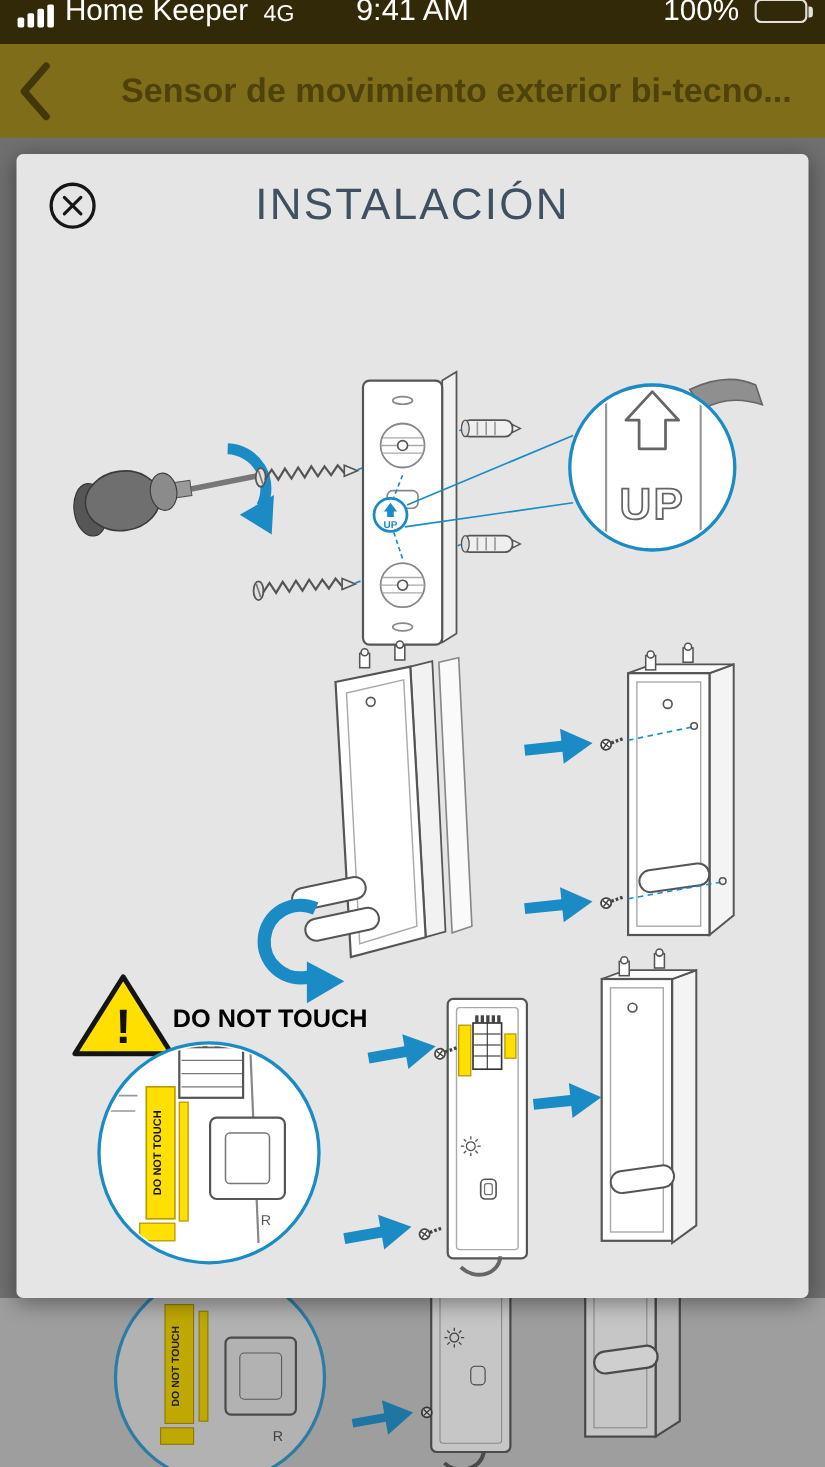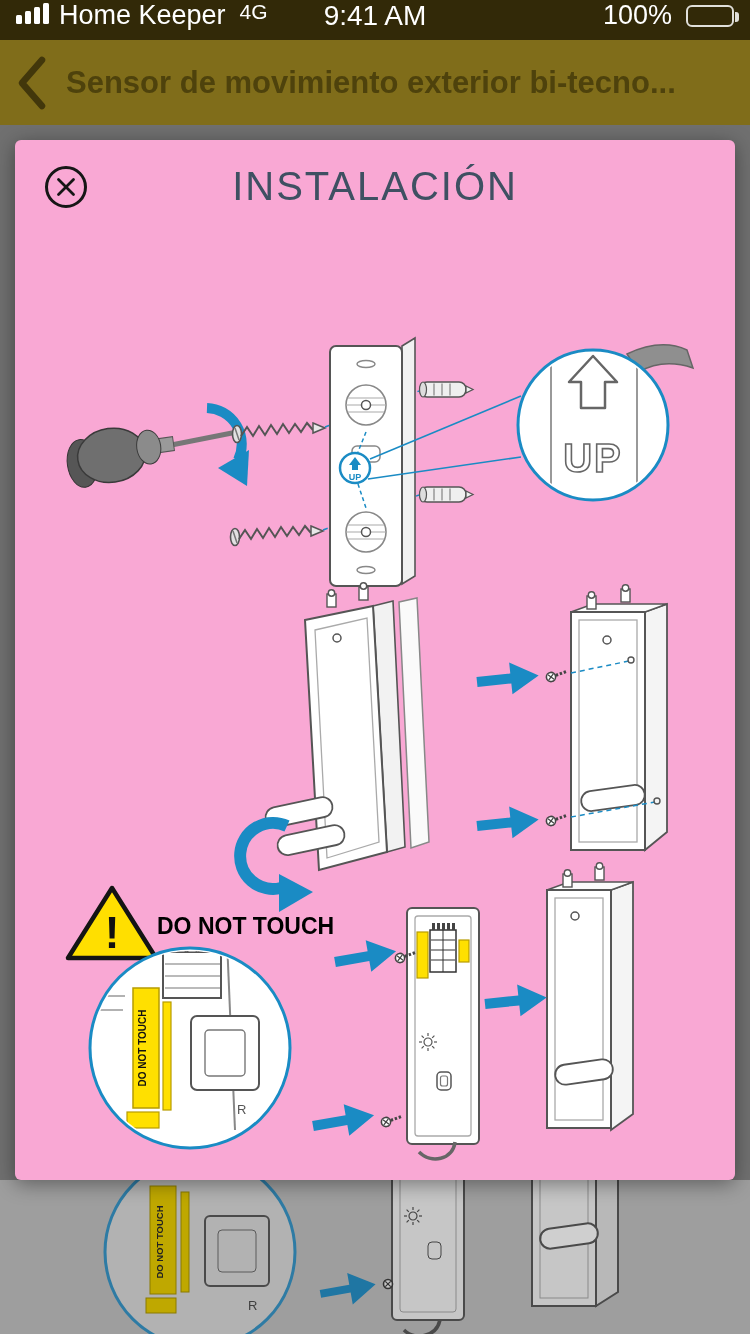--- a/index.html
+++ b/index.html
@@ -1,48 +1,48 @@
 <!DOCTYPE html>
 <html><head>
 <meta charset="utf-8">
 <style>
   html,body{margin:0;padding:0;background:#222;}
   .screen{position:relative;width:750px;height:1334px;overflow:hidden;
     background:#707070;font-family:"Liberation Sans","DejaVu Sans",sans-serif;}
 
   
   .status-bar{position:absolute;top:0;left:0;right:0;height:40px;background:#322908;
-    color:#fff;display:flex;align-items:flex-start;padding:0 16px;box-sizing:border-box;z-index:30;}
+    color:#fff;display:flex;align-items:flex-end;padding:15px 16px;box-sizing:border-box;z-index:30;}
   .signal{display:flex;align-items:flex-end;gap:3px;height:24px;margin-right:10px;}
   .signal i{width:6px;background:#fff;border-radius:1.5px;display:block;}
   .signal i:nth-child(1){height:9px}.signal i:nth-child(2){height:13px}
   .signal i:nth-child(3){height:17px}.signal i:nth-child(4){height:21px}
   .carrier{font-size:27px;}
   .network{font-size:21px;margin-left:14px;}
   .time{position:absolute;left:0;right:0;text-align:center;font-size:28px;font-weight:400;pointer-events:none;}
   .right-cluster{margin-left:auto;display:flex;align-items:center;gap:14px;font-size:27px;z-index:1;}
   .battery{width:48px;height:22px;border:2px solid rgba(255,255,255,.85);border-radius:6px;
     position:relative;padding:2px;box-sizing:border-box;}
   .battery-fill{background:#fff;width:100%;height:100%;border-radius:2px;}
   .battery-tip{position:absolute;right:-7px;top:5px;width:4px;height:10px;
     background:rgba(255,255,255,.85);border-radius:0 3px 3px 0;}
 
   
   .nav-bar{position:absolute;top:40px;left:0;right:0;height:85px;background:#806d1a;
-    display:flex;align-items:center;padding:5px 14px;box-sizing:border-box;z-index:30;}
+    display:flex;align-items:center;padding:5px 14px;box-sizing:border-box;z-index:30;gap:44px;}
   .back-button{background:none;border:none;padding:0;width:36px;height:58px;cursor:pointer;}
   .nav-title{font-size:31px;font-weight:700;color:#4e420c;margin-left:16px;
     white-space:nowrap;overflow:hidden;flex:1;}
 
   
   .backdrop{position:absolute;top:125px;left:0;right:0;bottom:0;background:#707070;}
   .bottom-sheet{position:absolute;top:1180px;left:0;width:750px;height:154px;background:#9e9e9e;overflow:hidden;}
 
   
-  .modal{position:absolute;left:15px;top:140px;width:720px;height:1040px;background:#f9a8d4;
+  .modal{position:absolute;left:15px;top:140px;width:720px;height:1040px;background:#e5e5e5;
     border-radius:6px;box-shadow:0 4px 20px rgba(0,0,0,.4);z-index:20;}
   .modal-header{position:relative;height:100px;}
   .close-button{position:absolute;left:28px;top:24px;width:46px;height:46px;
     background:none;border:none;padding:0;cursor:pointer;}
   .modal-title{position:absolute;left:0;right:0;top:24px;margin:0;text-align:center;
     font-size:40px;font-weight:400;letter-spacing:2px;color:#3f5062;}
   .diagram-svg{position:absolute;top:100px;left:0;}
   svg text{font-family:"Liberation Sans","DejaVu Sans",sans-serif;}
 </style>
 </head>

